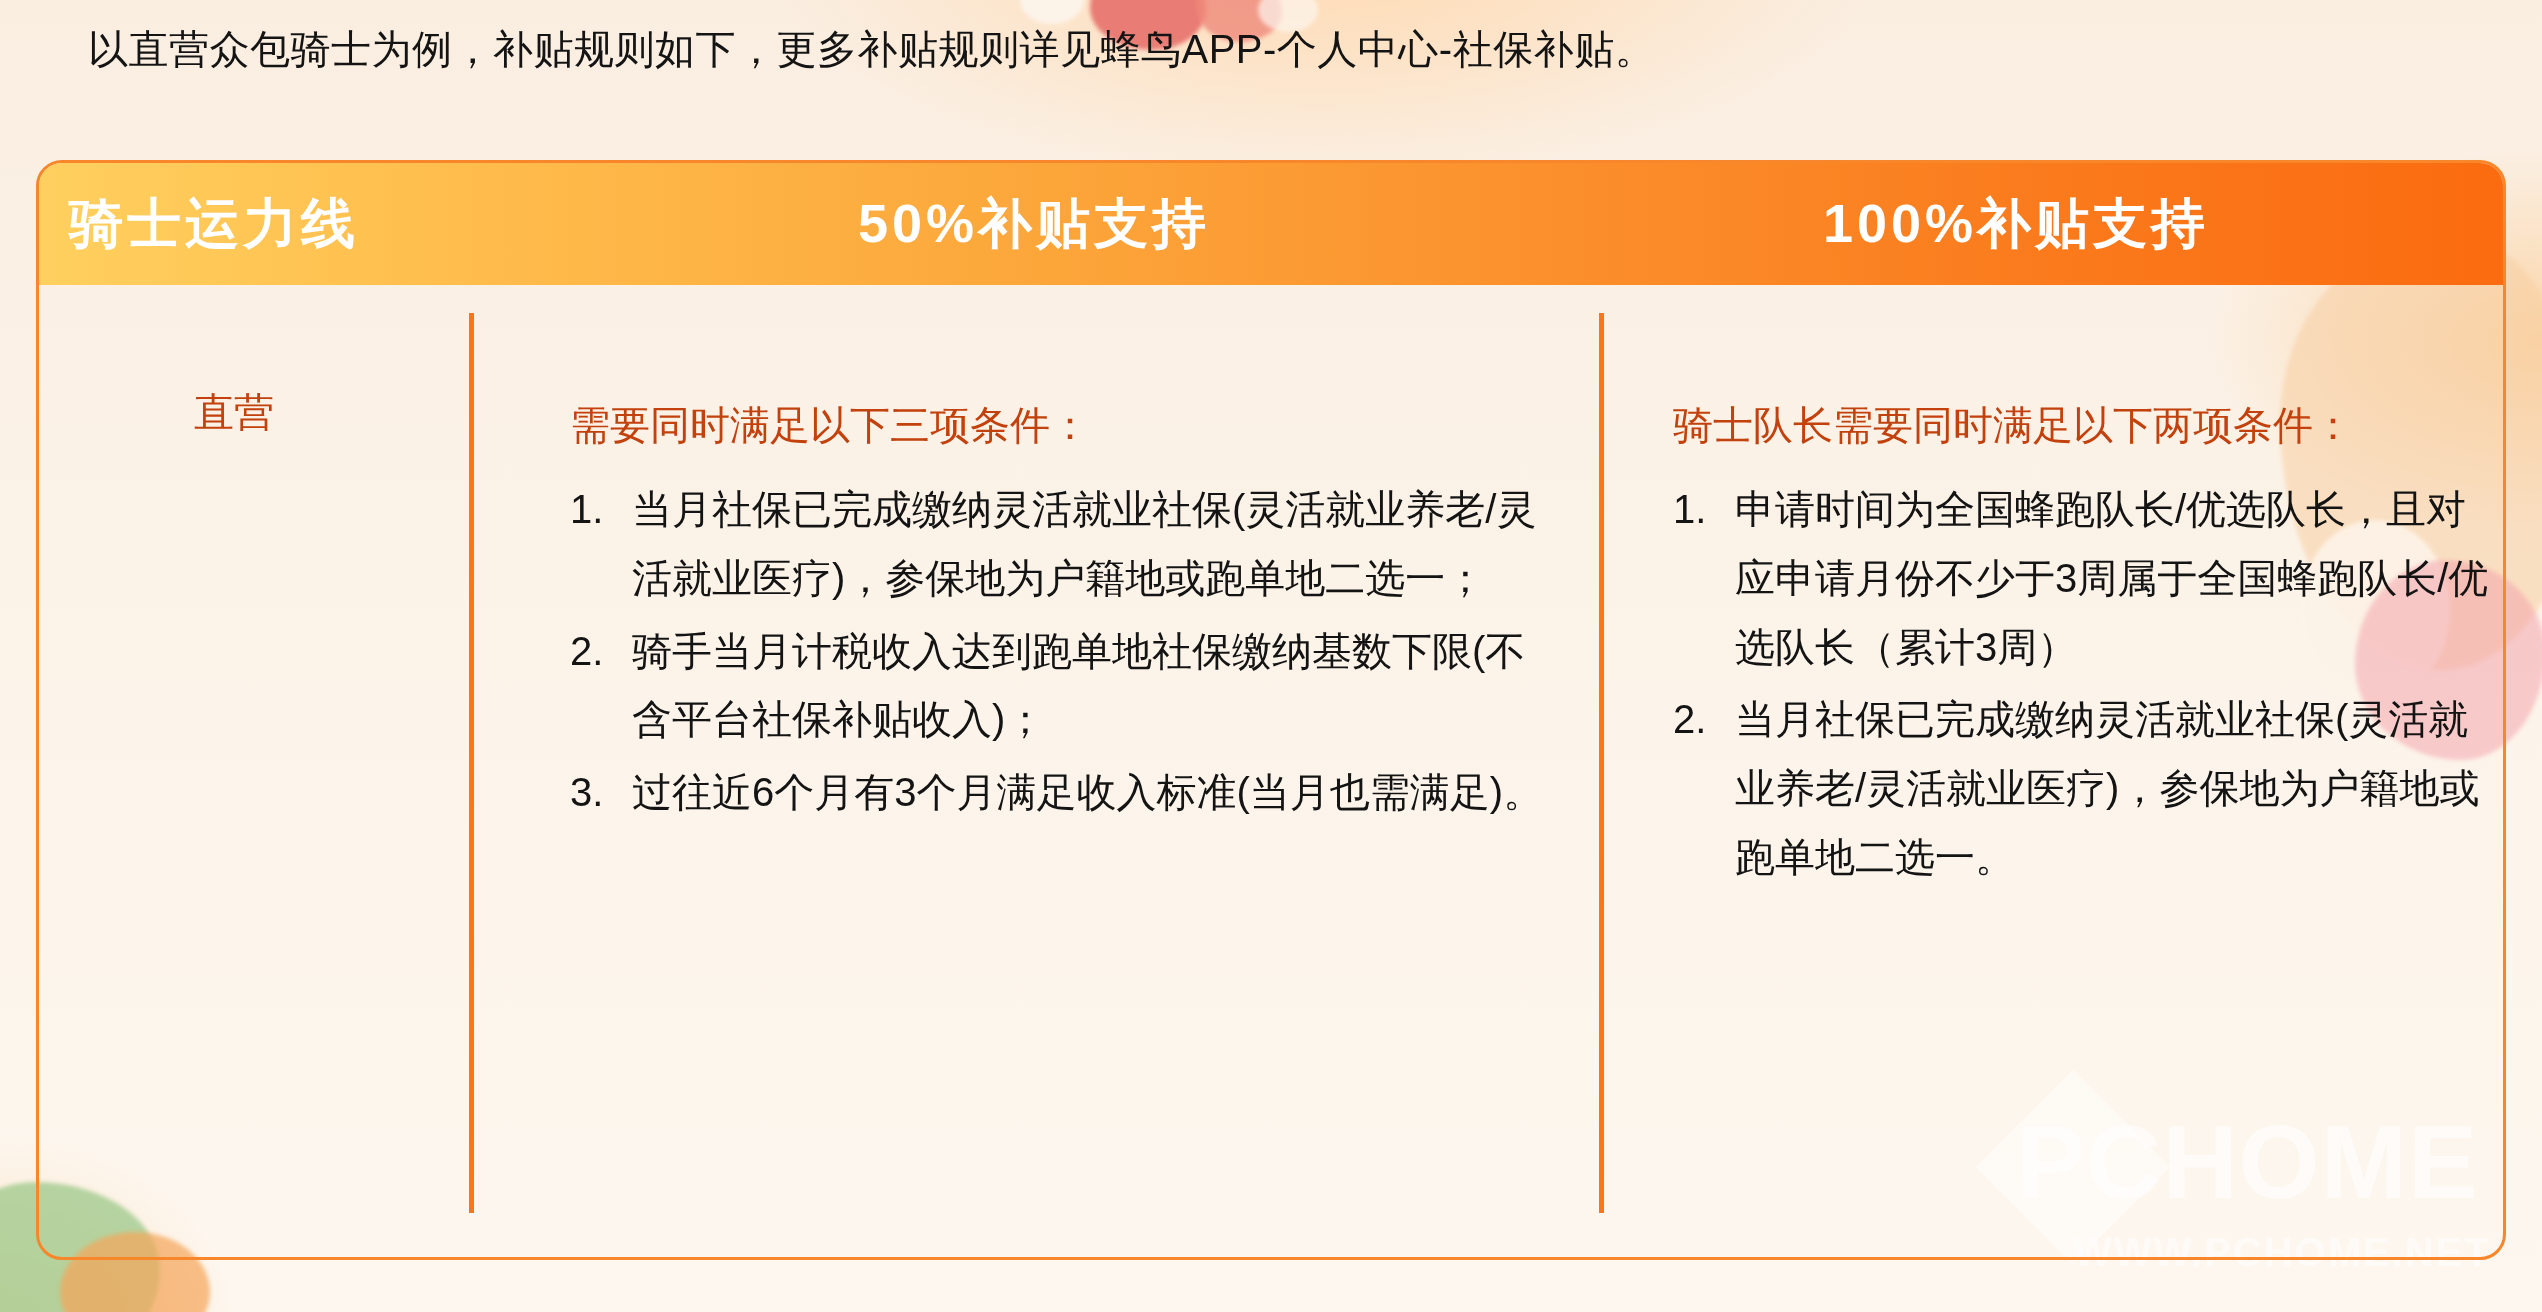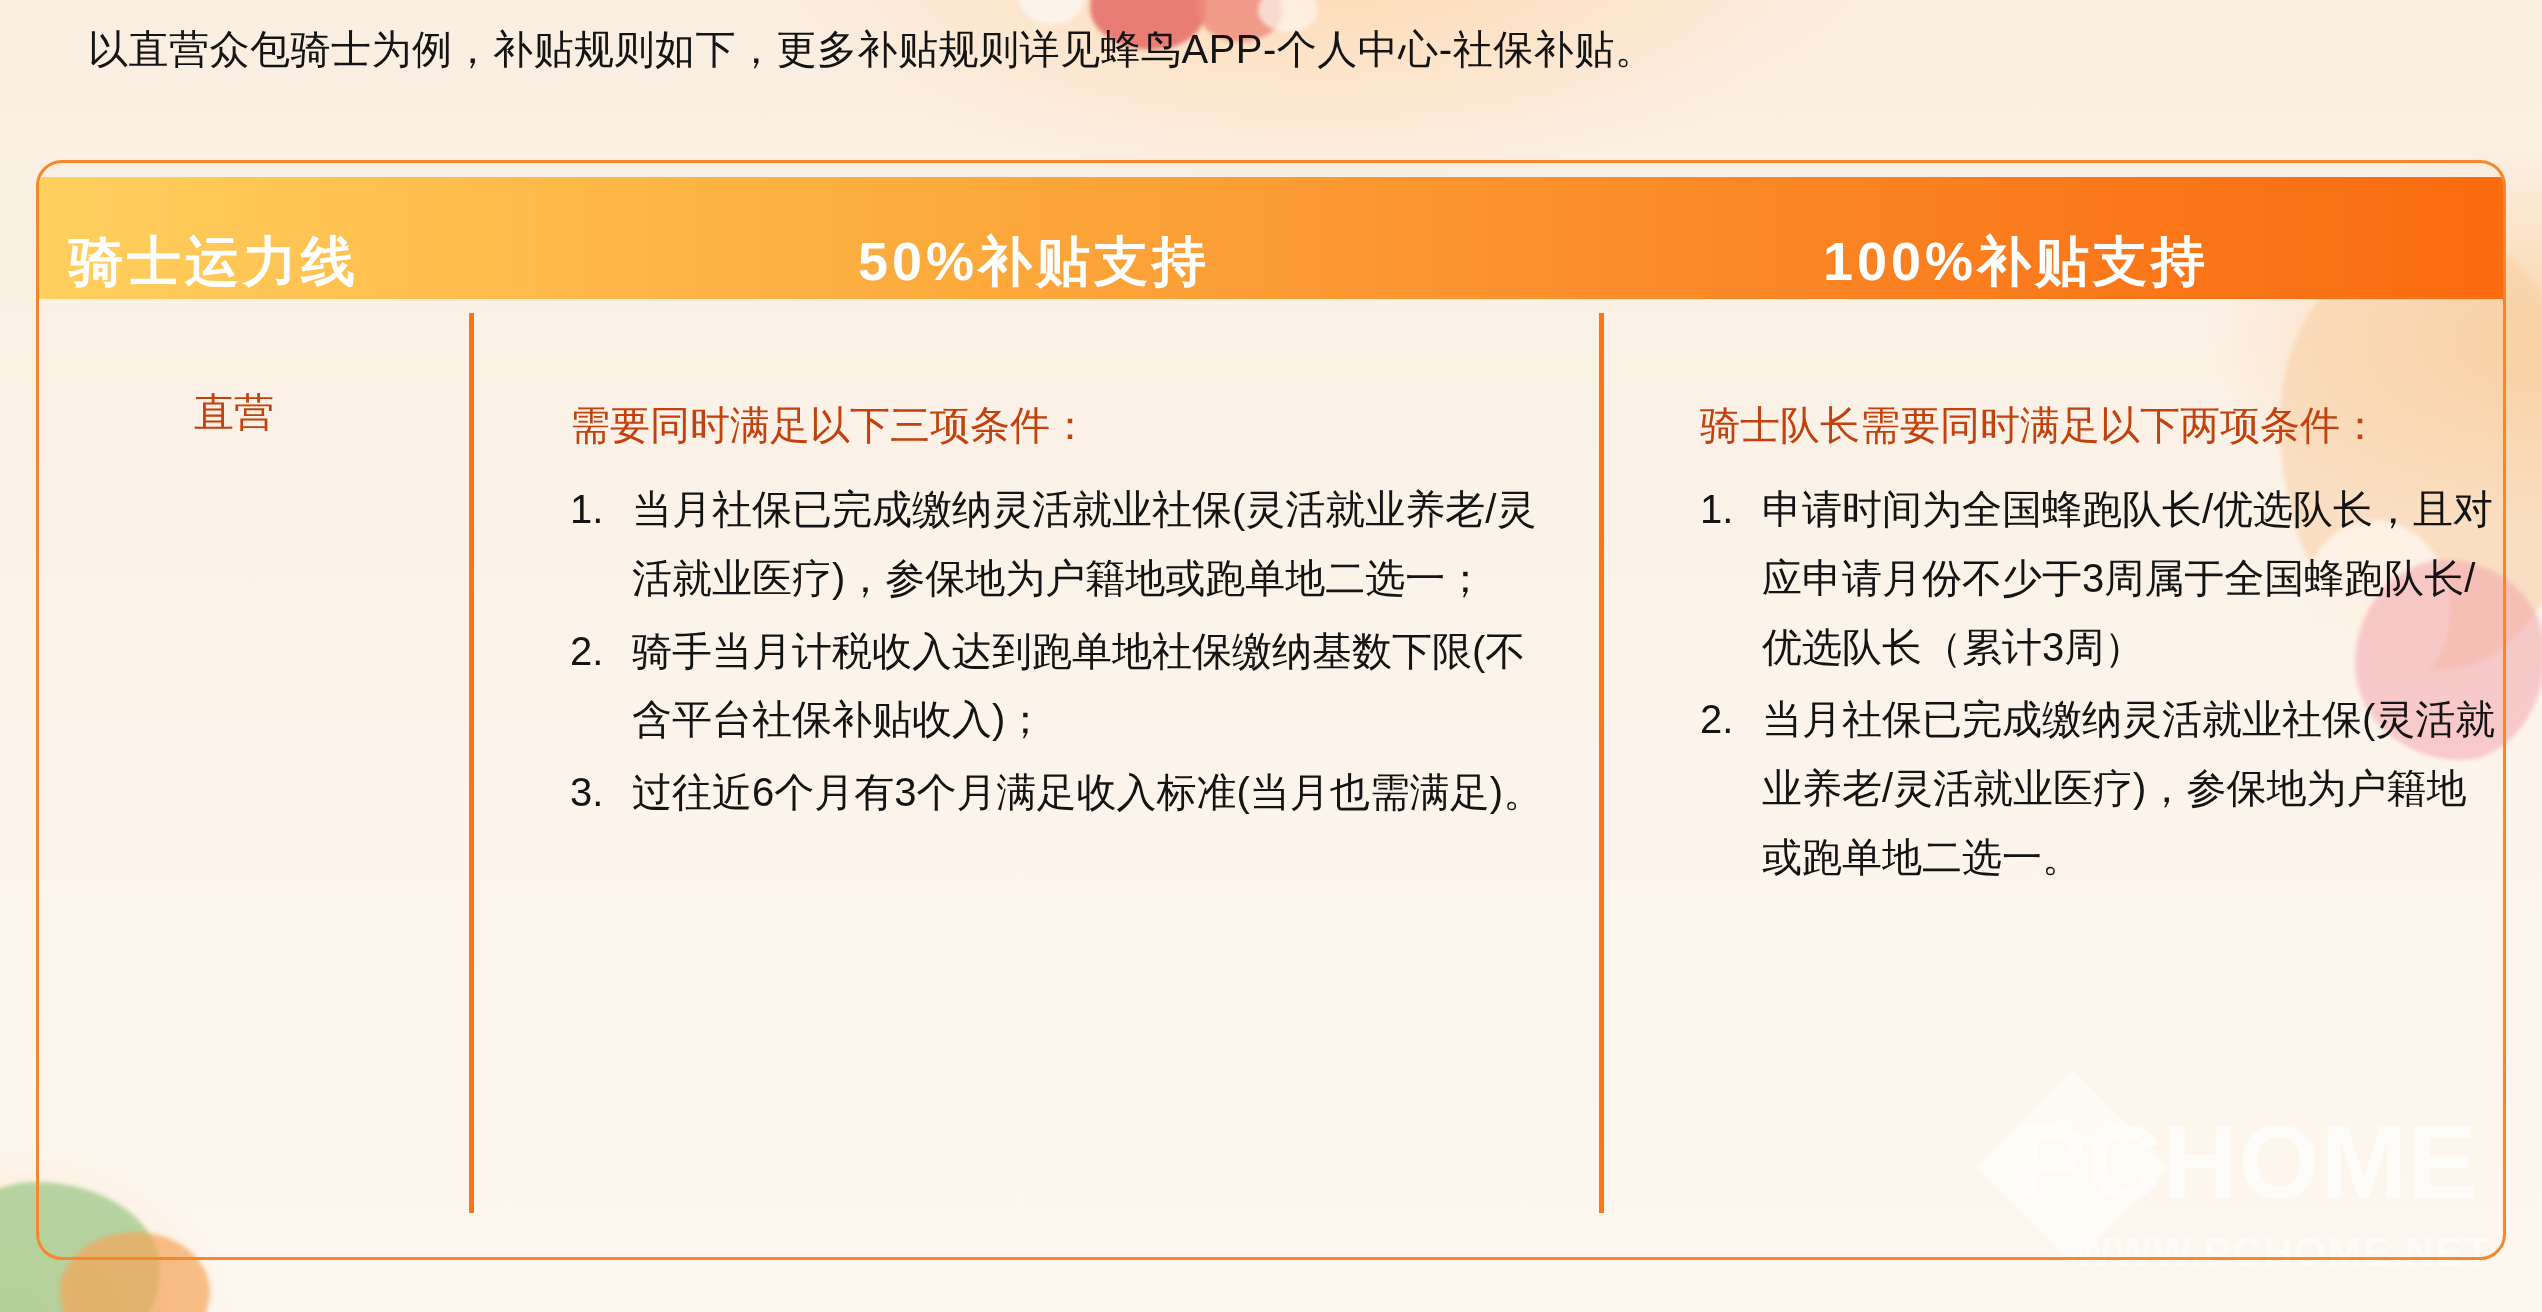--- a/index.html
+++ b/index.html
@@ -137,32 +137,32 @@
     width: 2470px;
     height: 1100px;
     border: 3px solid #f8862a;
     border-radius: 26px;
     background: transparent;
     box-sizing: border-box;
     overflow: hidden;
   }
   .card-head {
     position: absolute;
-    left: 0; top: 14px;
+    left: 0; top: 0;
     width: 100%;
     height: 122px;
     background: linear-gradient(90deg,
         #ffd05f 0%,
         #ffbe4d 16%,
         #fca93c 38%,
         #fb8f2b 62%,
         #fa7a1c 82%,
         #fb6b10 100%);
     display: flex;
-    align-items: flex-end;
+    align-items: center;
   }
   .card-head .hcell {
     color: #ffffff;
     font-size: 54px;
     font-weight: bold;
     letter-spacing: 4px;
     white-space: nowrap;
   }
   .hcell-1 { width: 430px; padding-left: 30px; box-sizing: border-box; }
   .hcell-2 { width: 1130px; text-align: center; }
@@ -186,21 +186,21 @@
     width: 1130px;
     flex: 0 0 1130px;
     border-left: 5px solid #fb7618;
     padding: 88px 0 0 96px;
     box-sizing: border-box;
     margin: 28px 0 44px 0;
   }
   .col-3 {
     flex: 1;
     border-left: 5px solid #fb7618;
-    padding: 88px 0 0 96px;
+    padding: 88px 0 0 69px;
     box-sizing: border-box;
     margin: 28px 0 44px 0;
   }
 
   .lineage {
     text-align: center;
     font-size: 40px;
     color: #c2410c;
     line-height: 1.75;
     padding-right: 40px;

